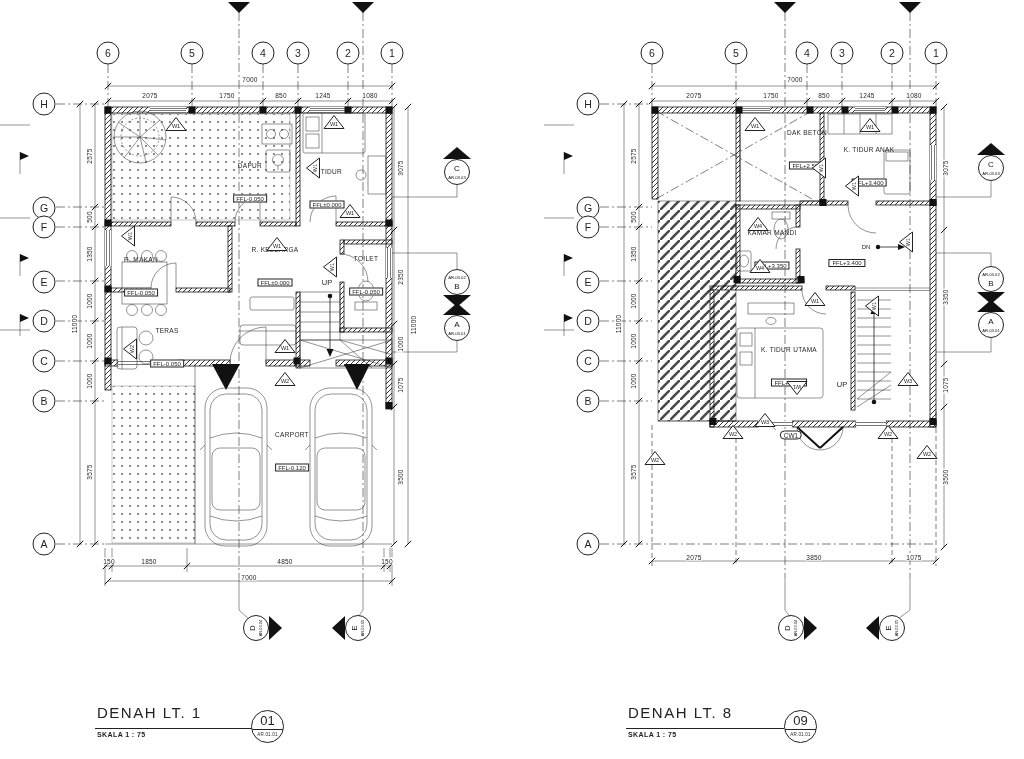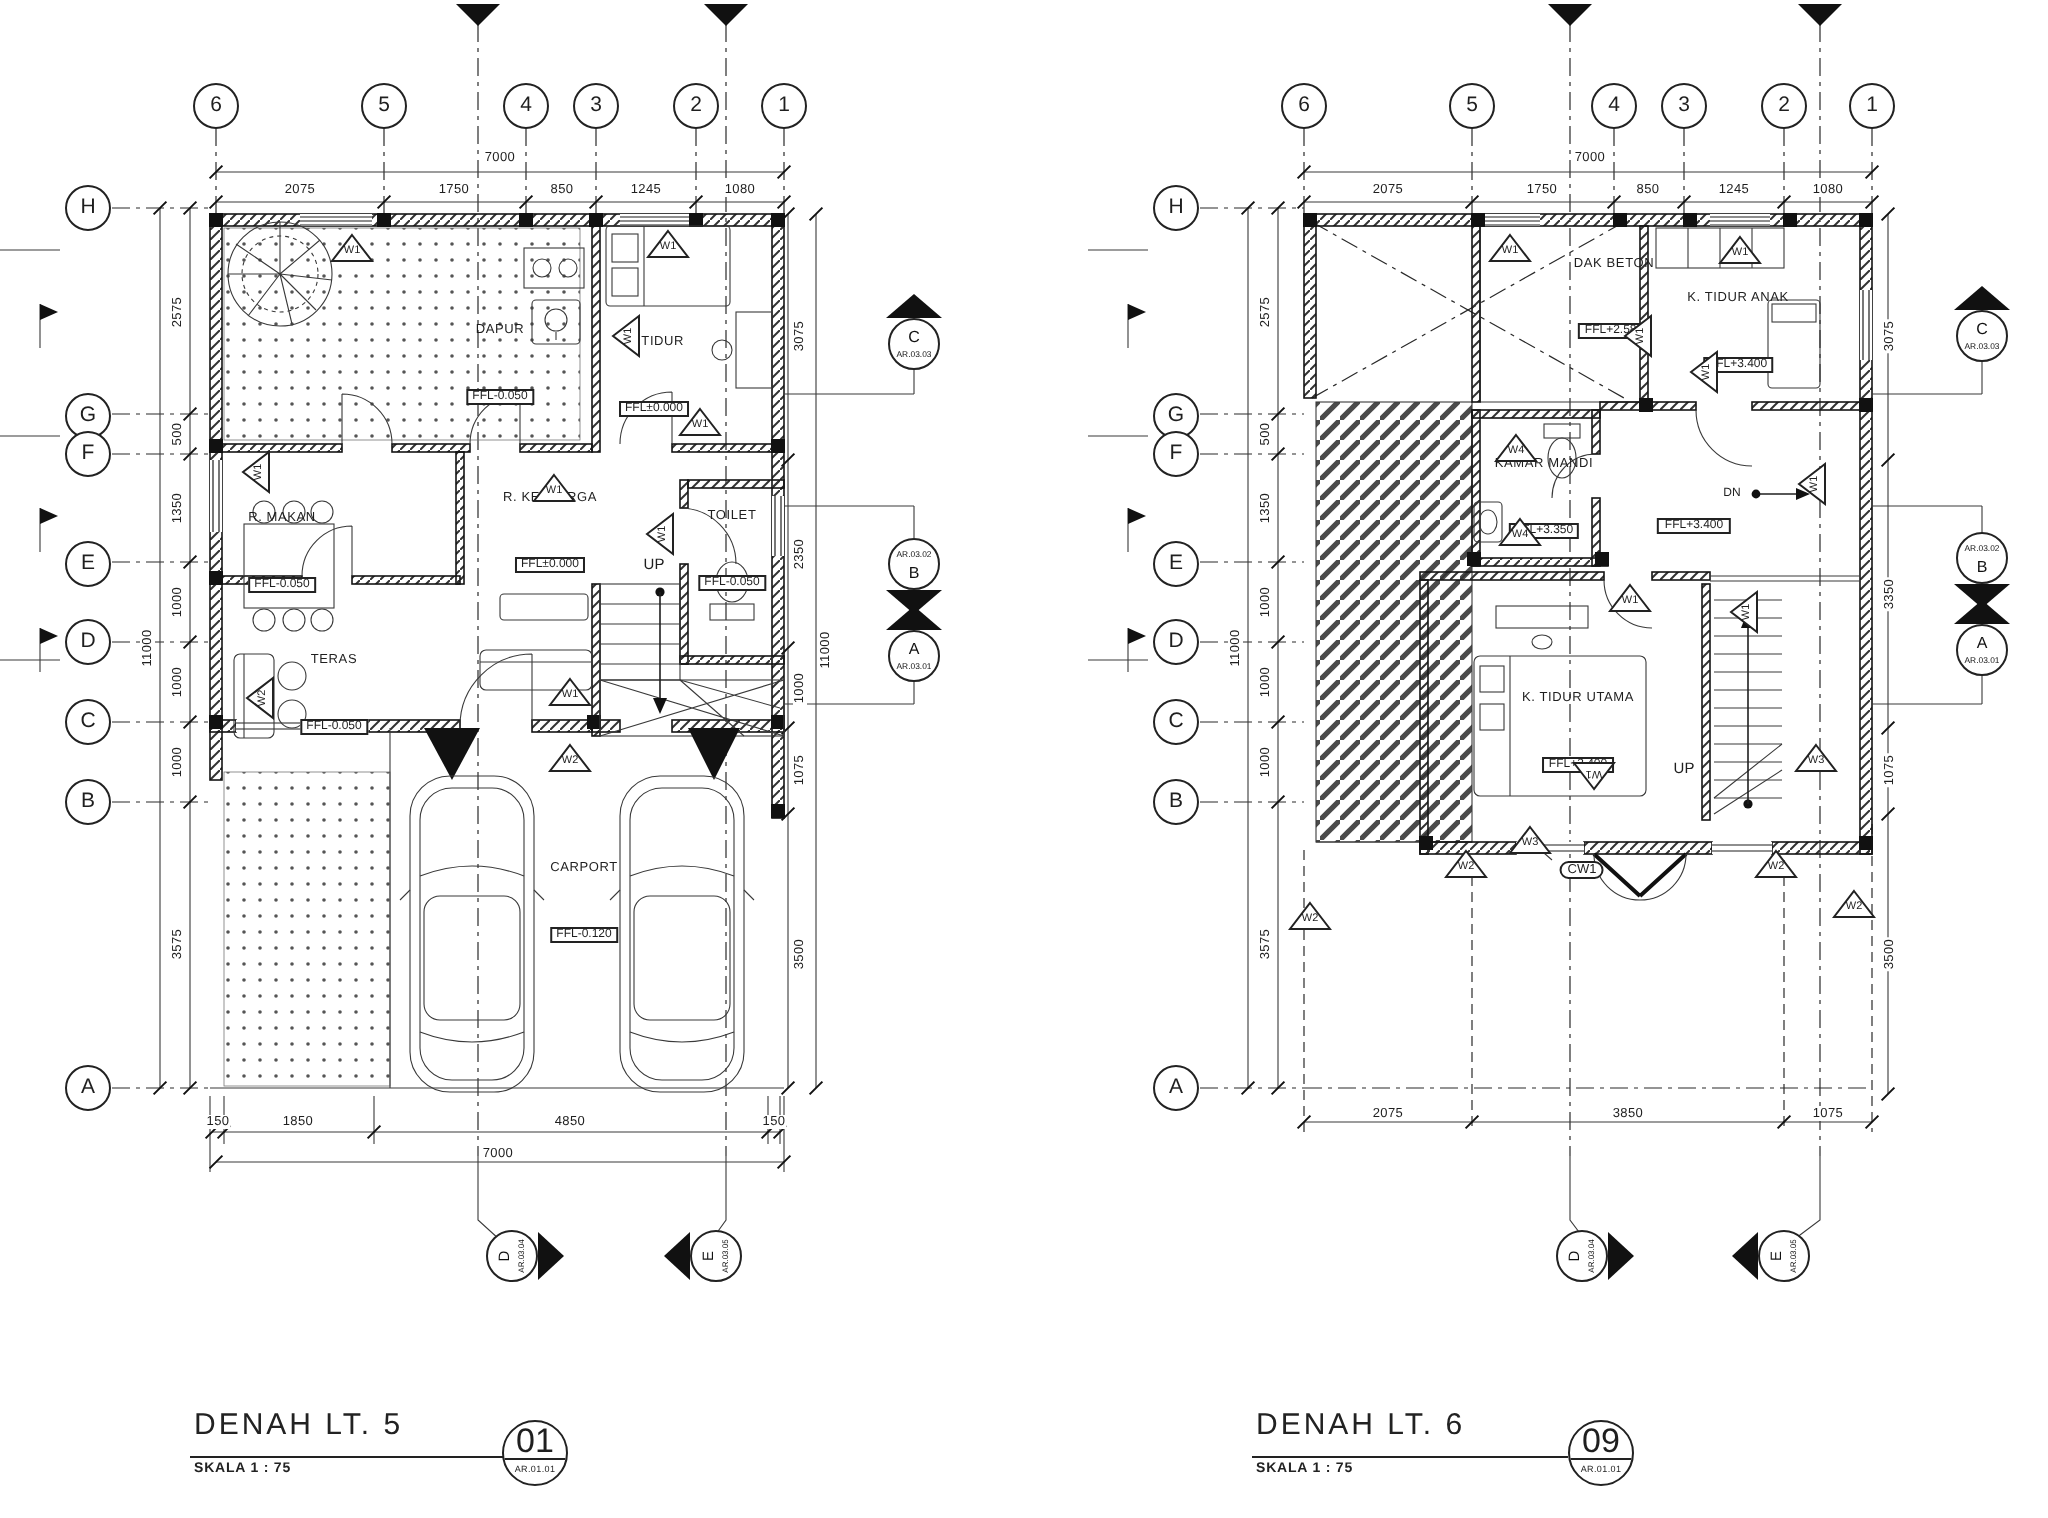--- a/index.html
+++ b/index.html
@@ -21,21 +21,21 @@
   .wtri{width:22px;height:15px;}
   .wtri svg{position:absolute;left:0;top:0;}
   .wlab{position:absolute;left:0;right:0;top:6px;text-align:center;font-size:5.5px;}
   .sec svg{display:block;}
   
   .tb-title{position:absolute;font-size:15px;letter-spacing:1.5px;color:#222;}
   .tb-line{position:absolute;border-top:1.2px solid #222;height:0;}
   .tb-scale{position:absolute;font-size:7px;font-weight:bold;letter-spacing:.4px;color:#222;}
   .sheet{position:absolute;width:31px;height:31px;border:1.2px solid #222;border-radius:50%;
          background:#fff;overflow:hidden;text-align:center;}
-  .sheet-num{height:18px;line-height:20px;font-size:17px;border-bottom:1px solid #222;}
+  .sheet-num{height:18px;line-height:20px;font-size:13px;border-bottom:1px solid #222;}
   .sheet-code{height:11px;line-height:9px;font-size:4.5px;letter-spacing:.2px;}
 </style>
 </head>
 <body>
 
 <div id="stage">
 
 <svg id="linework" width="1024" height="759" viewBox="0 0 1024 759">
   <defs>
     <pattern id="hwall" width="5" height="5" patternUnits="userSpaceOnUse">
@@ -697,29 +697,29 @@
           <polygon fill="#111" points="15,3 2,15 15,27"></polygon>
           <circle fill="#fff" stroke="#222" stroke-width="1" r="12.5" cx="28" cy="15"></circle>
           <g transform="rotate(-90 28 15)">
             <text text-anchor="middle" font-size="7.5" fill="#111" font-family="Liberation Sans, sans-serif" x="28" y="13.5">E</text>
             <text text-anchor="middle" font-size="4" fill="#111" font-family="Liberation Sans, sans-serif" x="28" y="21">AR.03.05</text>
           </g>
         </svg>
       </div>
     </div>
 
-<div class="tb-title" style="left:97px;top:704px">DENAH LT. 5</div>
+<div class="tb-title" style="left:97px;top:704px">DENAH LT. 1</div>
 <div class="tb-line" style="left:95px;top:728px;width:157px"></div>
 <div class="tb-scale" style="left:97px;top:731px">SKALA 1 : 75</div>
 <div class="sheet" style="left:251px;top:710px">
   <div class="sheet-num">01</div>
   <div class="sheet-code">AR.01.01</div>
 </div>
 
-<div class="tb-title" style="left:628px;top:704px">DENAH LT. 6</div>
+<div class="tb-title" style="left:628px;top:704px">DENAH LT. 8</div>
 <div class="tb-line" style="left:626px;top:728px;width:158px"></div>
 <div class="tb-scale" style="left:628px;top:731px">SKALA 1 : 75</div>
 <div class="sheet" style="left:784px;top:710px">
   <div class="sheet-num">09</div>
   <div class="sheet-code">AR.01.01</div>
 </div>
 
 </div>
 
 </body></html>

